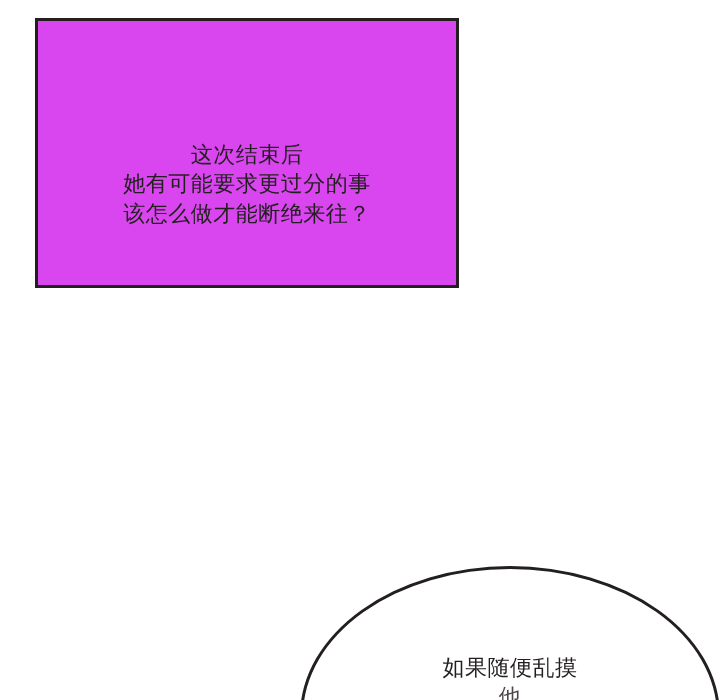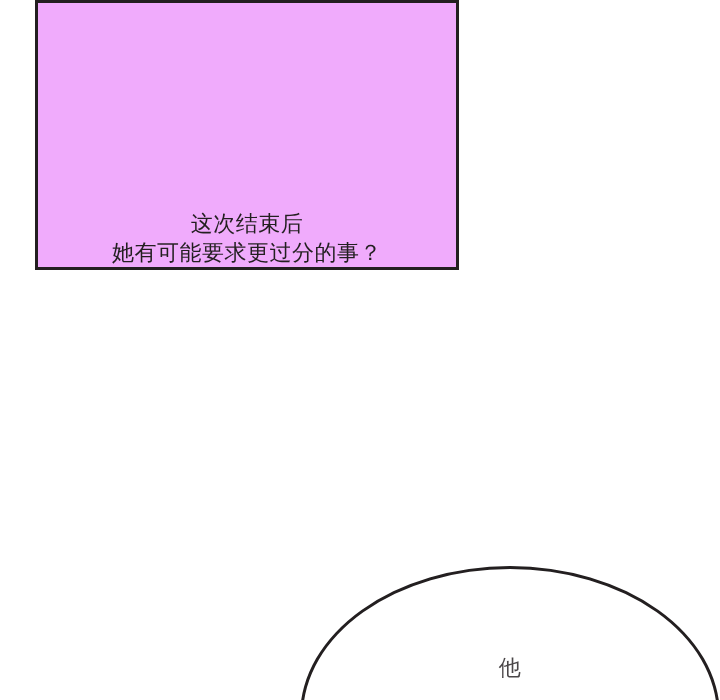--- a/index.html
+++ b/index.html
@@ -22,28 +22,28 @@
     left: 0;
     width: 720px;
     height: 700px;
     background: #ffffff;
   }
 
   
   .box-bubble {
     position: absolute;
     left: 35px;
-    top: 0;
+    top: 18px;
     width: 424px;
     height: 270px;
     border: 3px solid #231f20;
-    background: #f0abfc;
+    background: #d946ef;
     box-sizing: border-box;
     display: flex;
-    align-items: flex-end;
+    align-items: center;
     justify-content: center;
   }
   .box-bubble .lines {
     margin-top: 62px;
     text-align: center;
     line-height: 1.33;
     font-size: 22px;
     letter-spacing: 0.5px;
     color: #231f20;
     white-space: nowrap;
@@ -82,23 +82,25 @@
   }
 </style>
 </head>
 <body>
 
 <div class="page">
 
   <div class="box-bubble">
     <div class="lines">
       <div>这次结束后</div>
-      <div>她有可能要求更过分的事？</div>
+      <div>她有可能要求更过分的事</div>
+      <div>该怎么做才能断绝来往？</div>
     </div>
   </div>
 
   <div class="round-bubble">
     <div class="lines">
+      <div>如果随便乱摸</div>
       <div class="faded">他</div>
     </div>
   </div>
 
 </div>
 
 </body></html>

